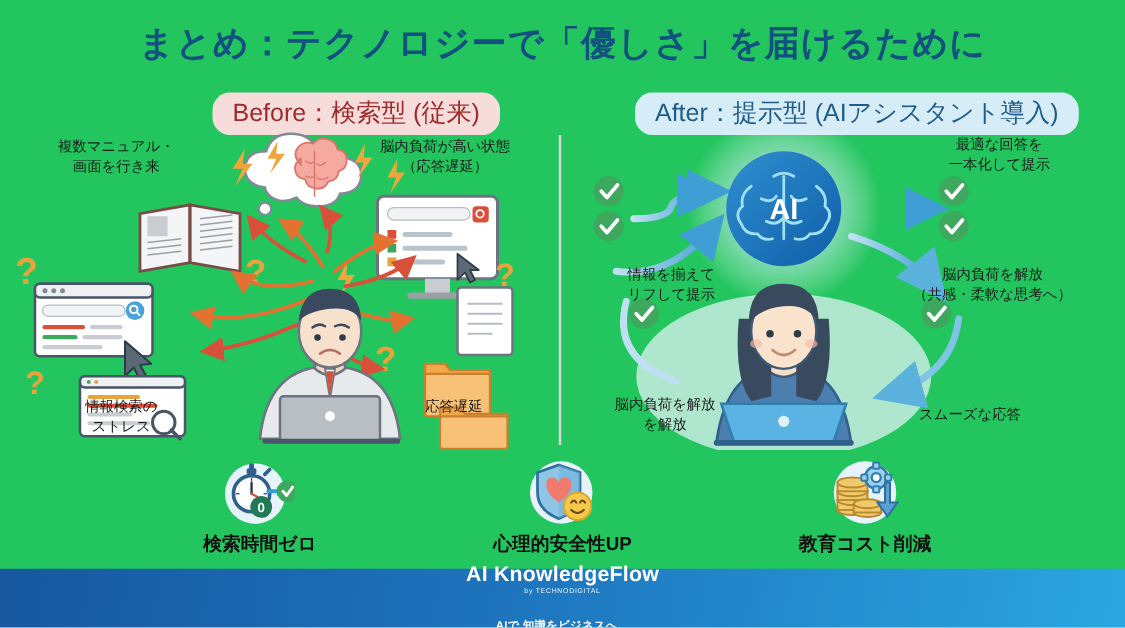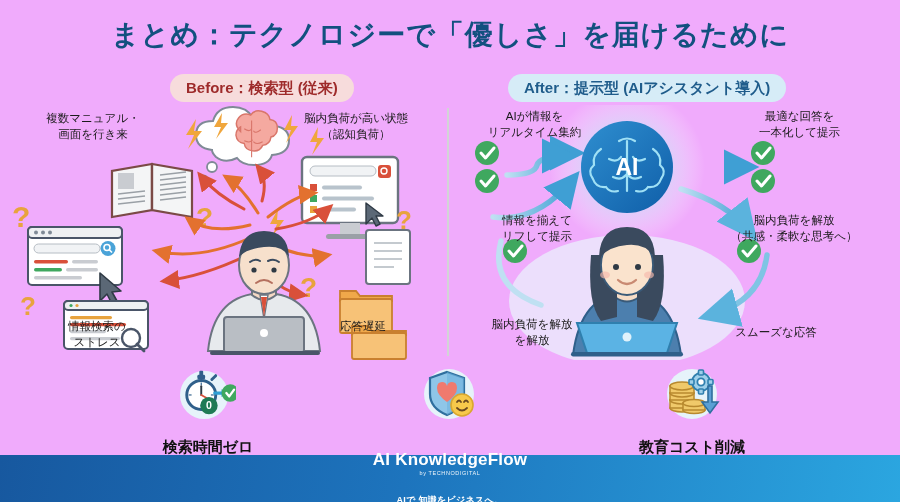--- a/index.html
+++ b/index.html
@@ -6,38 +6,38 @@
   * { box-sizing: border-box; margin: 0; padding: 0; }
   html, body {
     width: 900px; height: 502px;
     background: #ffffff;
     font-family: "Liberation Sans", "DejaVu Sans", sans-serif;
     overflow: hidden;
   }
   #slide {
     position: relative;
     width: 900px; height: 502px;
-    background: #f0abfc;
+    background: #22c55e;
   }
 
   
   .title {
     position: absolute; top: 16px; left: 0; width: 900px;
     text-align: center;
     font-size: 28px; font-weight: bold;
     letter-spacing: 1px;
     color: #12507f;
     white-space: nowrap;
   }
 
   
   .badge {
     position: absolute;
     border-radius: 14px;
-    font-size: 15px; font-weight: bold;
+    font-size: 20px; font-weight: normal;
     padding: 5px 16px;
     white-space: nowrap;
     line-height: 1.2;
   }
   .badge-before {
     top: 74px; left: 170px;
     background: #f7dcdc; color: #9e2b2b;
   }
   .badge-after {
     top: 74px; left: 508px;
@@ -75,21 +75,21 @@
   }
   .benefit {
     width: 190px;
     display: flex; flex-direction: column; align-items: center;
   }
   .benefit-icon {
     width: 56px; height: 56px;
     display: flex; align-items: center; justify-content: center;
   }
   .benefit-label {
-    margin-top: 16px;
+    margin-top: 4px;
     font-size: 15px; font-weight: bold; color: #111;
     white-space: nowrap;
   }
   .bsp { width: 52px; }
 
   
   .footer {
     position: absolute; left: 0; bottom: 0;
     width: 900px; height: 47px;
     background: linear-gradient(100deg, #17589f 0%, #1d74bd 45%, #2ba6e0 100%);
@@ -284,21 +284,21 @@
         <path d="M261,192 L264,212 L267,192 Z" fill="#d9503a"></path>
         <rect x="224" y="212" width="80" height="36" rx="3" fill="#b9bec4" stroke="#6b7480" stroke-width="2"></rect>
         <circle cx="264" cy="228" r="4" fill="#ffffff"></circle>
         <rect x="210" y="246" width="110" height="4" rx="2" fill="#4a5568"></rect>
       </g>
     </svg>
 
     <div class="lbl" style="left:18px;  top:6px;   width:150px;">複数マニュアル・
 画面を行き来</div>
     <div class="lbl" style="left:276px; top:6px;   width:160px;">脳内負荷が高い状態
-（認知負荷）</div>
+（応答遅延）</div>
     <div class="lbl" style="left:32px;  top:214px; width:130px;">情報検索の
 ストレス</div>
     <div class="lbl" style="left:308px; top:214px; width:110px;">応答遅延</div>
   </div>
 
   <div class="panel" id="panel-right">
 
     <svg class="art" width="451" height="255" viewBox="0 0 451 255">
       <defs>
         <radialGradient id="glow" cx="50%" cy="50%" r="50%">
@@ -395,22 +395,20 @@
         <circle cx="189" cy="162" r="3" fill="#2f3a45"></circle>
         <path d="M169,175 q9,8 18,0" stroke="#c98a72" stroke-width="2.2" fill="none" stroke-linecap="round"></path>
         <ellipse cx="156" cy="170" rx="5" ry="3.4" fill="#f6b9ab" opacity=".65"></ellipse>
         <ellipse cx="200" cy="170" rx="5" ry="3.4" fill="#f6b9ab" opacity=".65"></ellipse>
         <path d="M138,248 L218,248 L228,218 L128,218 Z" fill="#5bb3e4" stroke="#2f7fae" stroke-width="2"></path>
         <circle cx="178" cy="232" r="4.5" fill="#dff2fb"></circle>
         <rect x="122" y="247" width="112" height="4.5" rx="2.2" fill="#2f5f8a"></rect>
       </g>
     </svg>
 
-    <div class="lbl" style="left:8px;   top:4px;   width:155px;">AIが情報を
-リアルタイム集約</div>
     <div class="lbl" style="left:268px; top:4px;   width:165px;">最適な回答を
 一本化して提示</div>
     <div class="lbl" style="left:18px;  top:108px; width:140px;">情報を揃えて
 リフして提示</div>
     <div class="lbl" style="left:250px; top:108px; width:190px;">脳内負荷を解放
 （共感・柔軟な思考へ）</div>
     <div class="lbl" style="left:8px;   top:212px; width:150px;">脳内負荷を解放
 を解放</div>
     <div class="lbl" style="left:252px; top:220px; width:150px;">スムーズな応答</div>
   </div>
@@ -452,20 +450,21 @@
           <circle cx="26" cy="26" r="25" fill="#e6f3fa"></circle>
           <path d="M24,4 L41,10 L41,26 q0,14 -17,21 q-17,-7 -17,-21 L7,10 Z" fill="#8fc6e8" stroke="#2f6f9e" stroke-width="2.2"></path>
           <path d="M24,4 L41,10 L41,26 q0,14 -17,21 Z" fill="#6fb2dd" opacity=".6"></path>
           <path d="M24,34 q-10,-7 -10,-14 q0,-6 5,-6 q4,0 5,4 q1,-4 5,-4 q5,0 5,6 q0,7 -10,14 Z" fill="#f07a6e"></path>
           <circle cx="39" cy="37" r="11" fill="#f7c94b" stroke="#d9a72f" stroke-width="1.6"></circle>
           <path d="M34,34 q2,-3 4,0" stroke="#6b4a20" stroke-width="1.8" fill="none" stroke-linecap="round"></path>
           <path d="M41,34 q2,-3 4,0" stroke="#6b4a20" stroke-width="1.8" fill="none" stroke-linecap="round"></path>
           <path d="M34,40 q5,5 10,0" stroke="#6b4a20" stroke-width="1.8" fill="none" stroke-linecap="round"></path>
         </svg>
       </div>
+      <div class="benefit-label">心理的安全性UP</div>
     </div>
 
     <div class="bsp"></div>
 
     <div class="benefit">
       <div class="benefit-icon">
         <svg width="56" height="52" viewBox="0 0 56 52">
           <circle cx="28" cy="26" r="25" fill="#e6f3fa"></circle>
           <g fill="#f0c96a" stroke="#b8892f" stroke-width="1.5">
             <ellipse cx="18" cy="40" rx="12" ry="4"></ellipse>

